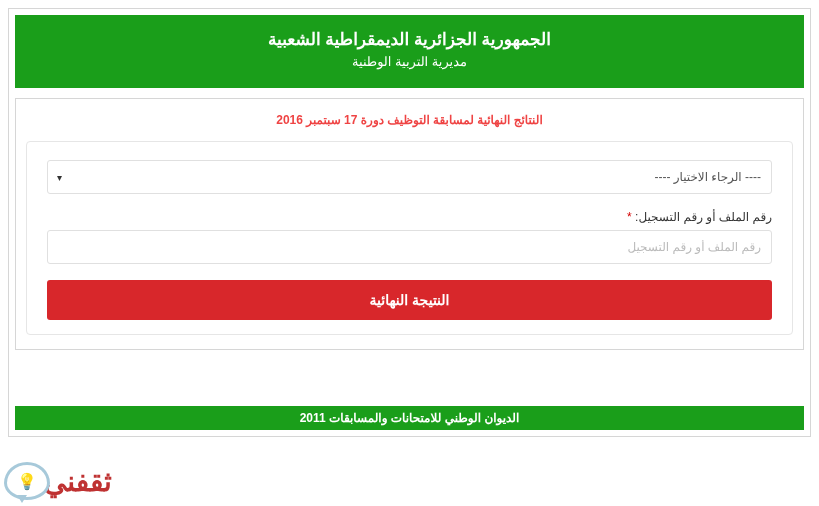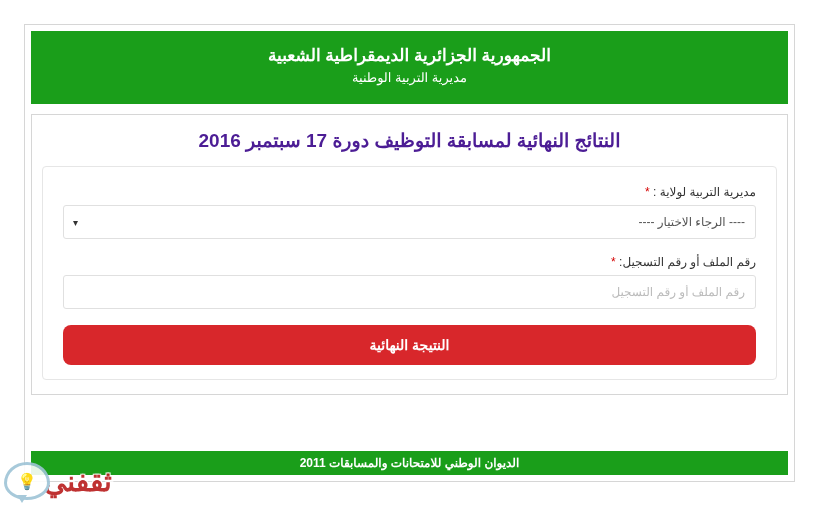--- a/index.html
+++ b/index.html
@@ -6,42 +6,42 @@
 body {
   font-family: Tahoma, Arial, sans-serif;
   background: #fff;
   width: 819px;
   height: 506px;
   overflow: hidden;
   position: relative;
 }
 .outer-frame {
   border: 1px solid #d6d6d6;
-  margin: 24px;
+  margin: 8px;
   padding: 6px;
   background: #fff;
 }
 .header-banner {
   background: #1a9e1a;
   color: #fff;
   text-align: center;
   padding: 14px 10px 16px;
   margin-bottom: 10px;
 }
 .header-banner h1 { font-size: 17px; font-weight: bold; margin-bottom: 4px; }
 .header-banner h2 { font-size: 13px; font-weight: normal; margin-bottom: 3px; }
 .header-banner h3 { font-size: 13px; font-weight: normal; }
 .content-frame {
   border: 1px solid #d6d6d6;
   padding: 6px;
   background: #fff;
 }
 .content-title {
-  color: #4c1d95;
-  font-size: 19px;
+  color: #ef4444;
+  font-size: 12px;
   font-weight: bold;
   text-align: center;
   padding: 8px 0 14px;
 }
 .form-box {
   border: 1px solid #e6e6e6;
   border-radius: 4px;
   padding: 18px 20px 14px;
   margin: 0 4px 8px;
 }
@@ -77,21 +77,21 @@
   color: #333;
   pointer-events: none;
 }
 .field-input::placeholder { color: #bbb; text-align: right; }
 .submit-btn {
   width: 100%;
   height: 40px;
   background: #d8272b;
   color: #fff;
   border: none;
-  border-radius: 8px;
+  border-radius: 3px;
   font-size: 14px;
   font-weight: bold;
   font-family: inherit;
   cursor: pointer;
 }
 .spacer { height: 50px; }
 .footer-bar {
   background: #1a9e1a;
   color: #fff;
   text-align: center;
@@ -149,24 +149,20 @@
     <h1>الجمهورية الجزائرية الديمقراطية الشعبية</h1>
     <h2>مديرية التربية الوطنية</h2>
   </div>
 
   <div class="content-frame">
     <div class="content-title">النتائج النهائية لمسابقة التوظيف دورة 17 سبتمبر 2016</div>
 
     <div class="form-box">
 
       <div class="field-group">
-        <label class="field-label">
-          <span>مديرية التربية لولاية :</span>
-          <span class="req">*</span>
-        </label>
         <div class="select-wrap">
           <select class="field-select">
             <option>---- الرجاء الاختيار ----</option>
           </select>
         </div>
       </div>
 
       <div class="field-group">
         <label class="field-label">
           <span>رقم الملف أو رقم التسجيل:</span>

